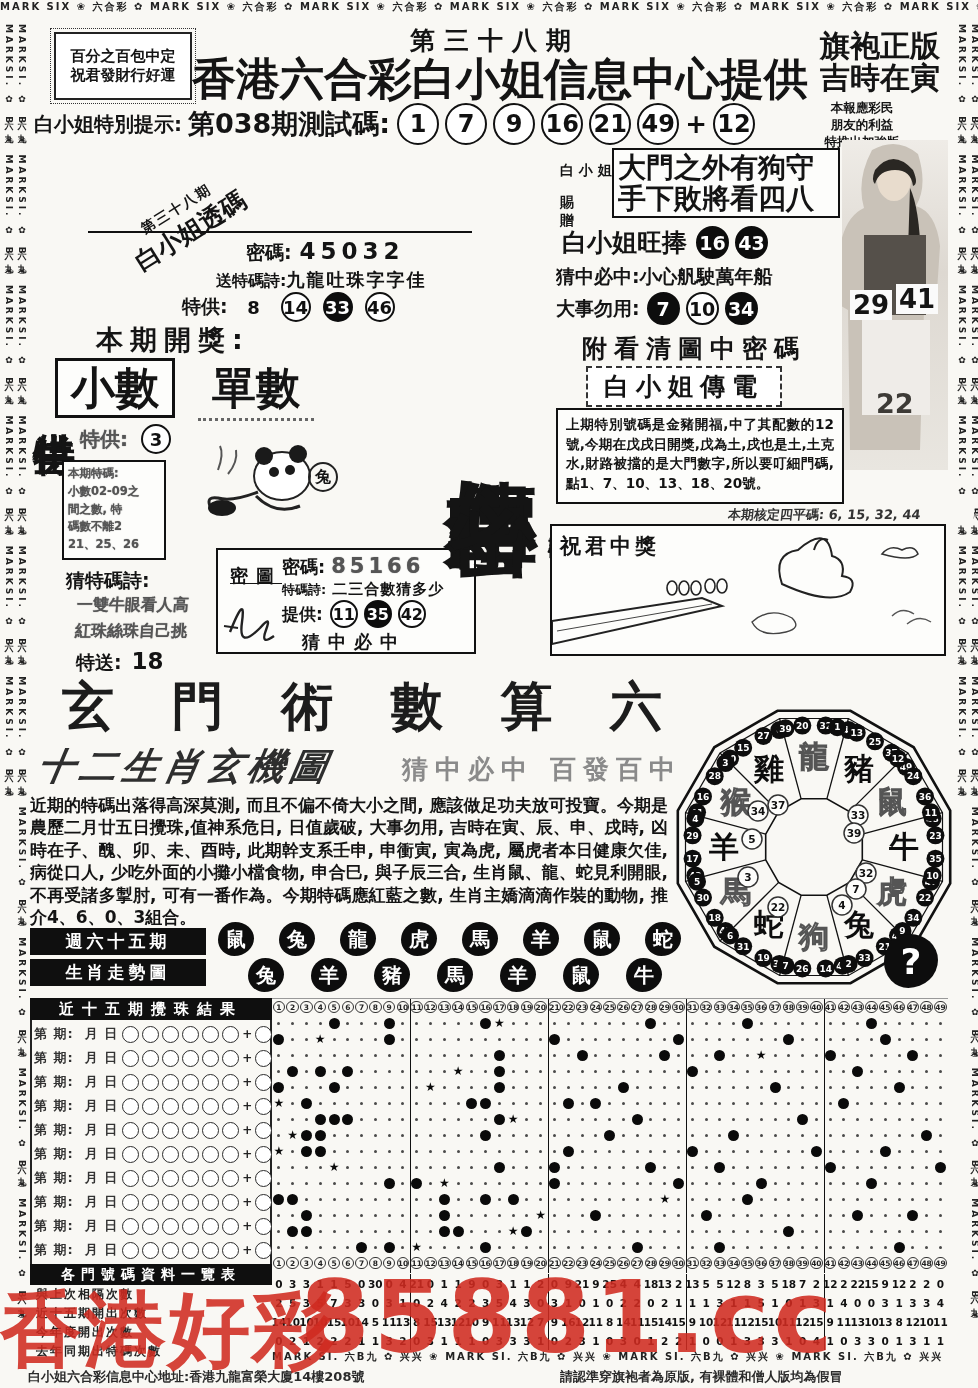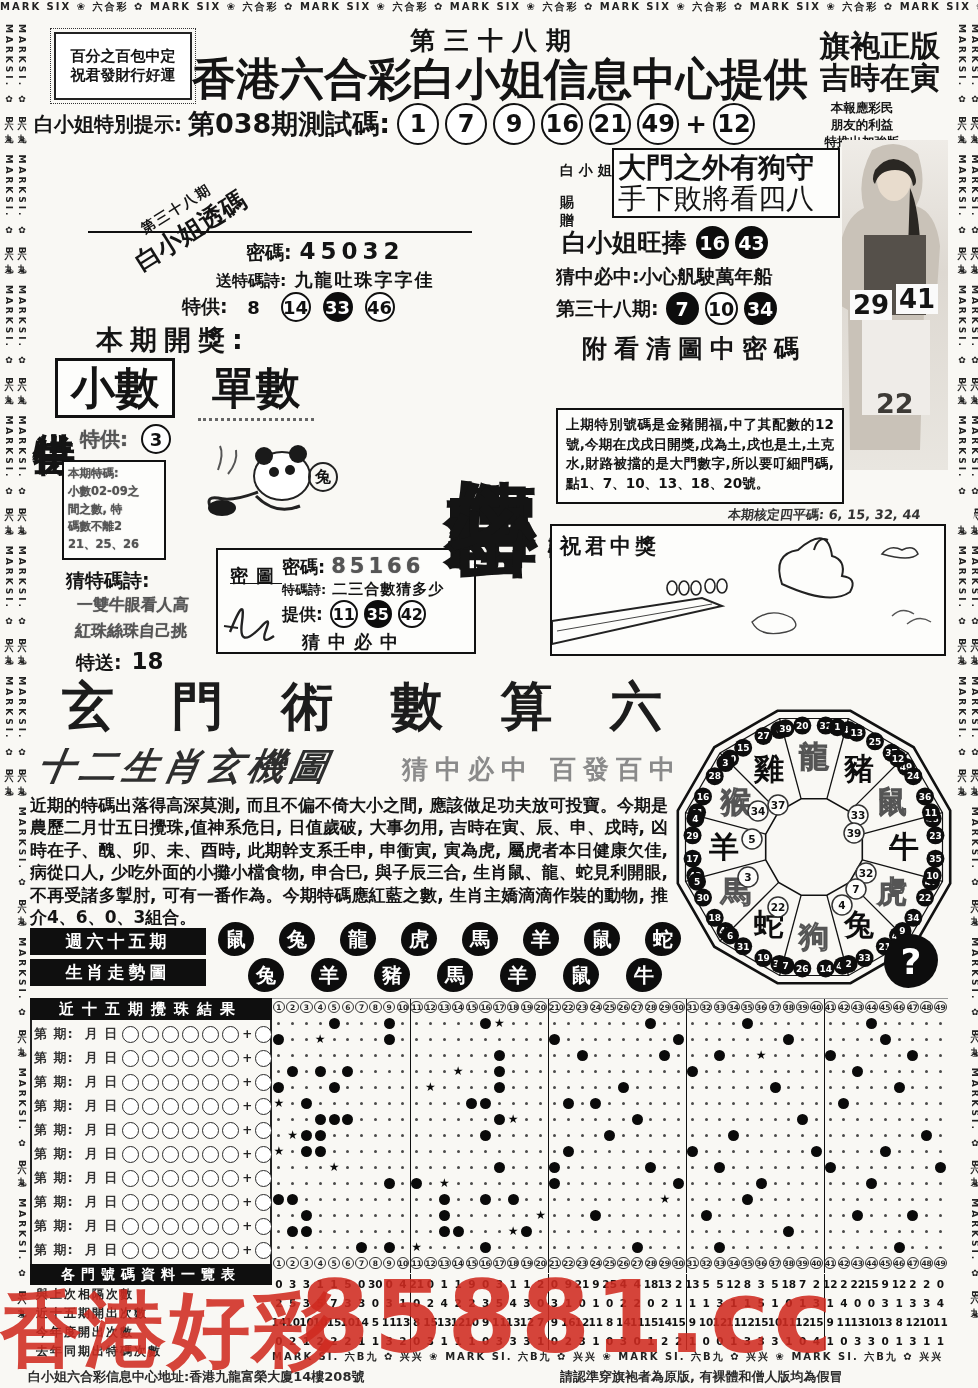--- a/index.html
+++ b/index.html
@@ -116,21 +116,21 @@
     <div style="font-size:25px;font-weight:700;font-family:'DejaVu Serif',serif;">白小姐透碼</div>
   </div>
 
   <div class="abs" style="left:246px;top:238px;display:flex;align-items:baseline;">
     <span style="font-size:19px;font-weight:700;">密碼:</span>
     <span style="font-size:23px;font-weight:700;letter-spacing:5px;margin-left:8px;">45032</span>
   </div>
 
   <div class="abs" style="left:216px;top:268px;display:flex;align-items:baseline;">
     <span style="font-size:16px;font-weight:700;">送特碼詩:</span>
-    <span style="font-size:18px;font-weight:700;margin-left:8px;letter-spacing:2px;">九龍吐珠字字佳</span>
+    <span style="font-size:18px;font-weight:700;letter-spacing:2px;">九龍吐珠字字佳</span>
   </div>
 
   <div class="abs" style="left:182px;top:292px;display:flex;align-items:center;">
     <span style="font-size:19px;font-weight:700;margin-right:8px;">特供:</span>
     <span style="display:flex;align-items:center;gap:6px;">
         <span class="nc plain s30">8</span>
         <span class="nc out s30">14</span>
         <span class="nc fill s30">33</span>
         <span class="nc out s30">46</span>
       </span>
@@ -214,44 +214,45 @@
   <div class="abs vt" style="left:436px;top:150px;height:516px;width:118px;font-size:92px;font-weight:700;font-family:'DejaVu Serif',serif;text-align:center;">白小姐傳密</div>
   <div class="abs vt" style="left:544px;top:520px;height:110px;font-size:22px;font-weight:700;">尋碼圖</div>
 
   <div class="abs" style="left:560px;top:162px;width:86px;">
     <div style="font-size:14px;font-weight:700;display:flex;justify-content:space-between;">白 小 姐</div>
     <div style="font-size:14px;font-weight:700;display:flex;justify-content:space-between;margin-top:14px;letter-spacing:26px;">賜  贈</div>
   </div>
 
   <div class="abs box" style="left:612px;top:148px;width:228px;height:70px;display:flex;flex-direction:column;justify-content:center;padding:0 4px;">
     <div style="font-size:28px;font-weight:800;line-height:1.12;white-space:nowrap;">大門之外有狗守</div>
-    <div style="font-size:28px;font-weight:400;line-height:1.12;white-space:nowrap;">手下敗將看四八</div>
+    <div style="font-size:28px;font-weight:700;line-height:1.12;white-space:nowrap;">手下敗將看四八</div>
   </div>
 
   <div class="abs" style="left:562px;top:226px;display:flex;align-items:center;">
     <span style="font-size:25px;font-weight:700;margin-right:6px;">白小姐旺捧</span>
     <span style="display:flex;align-items:center;">
         <span class="nc fill s32">16</span>
         <span class="nc fill s32">43</span>
       </span>
   </div>
 
   <div class="abs nowrap" style="left:556px;top:264px;width:290px;font-size:19px;font-weight:700;">猜中必中:小心舤駛萬年船</div>
 
   <div class="abs" style="left:556px;top:292px;display:flex;align-items:center;">
-    <span style="font-size:19px;font-weight:700;margin-right:4px;">第三十八期:</span>
+    <span style="font-size:19px;font-weight:700;margin-right:4px;">大事勿用:</span>
     <span style="display:flex;align-items:center;">
         <span class="nc fill s32">7</span>
         <span class="nc out s32">10</span>
         <span class="nc fill s32">34</span>
       </span>
   </div>
 
   <div class="abs" style="left:582px;top:332px;font-size:25px;font-weight:700;letter-spacing:7px;">附看清圖中密碼</div>
 
+  <div class="abs" style="left:586px;top:366px;border:2px dashed #333;padding:2px 16px;font-size:25px;font-weight:700;letter-spacing:7px;background:#fff;">白小姐傳電</div>
 
   <div class="abs box" style="left:556px;top:408px;width:288px;height:96px;border-width:2px;padding:5px 8px;font-size:13.6px;font-weight:700;line-height:1.45;text-align:justify;">上期特別號碼是金豬開福,中了其配數的12號,今期在戊戌日開獎,戊為土,戌也是土,土克水,財路被擋的是大門數字,所以要叮細門碼,點1、7、10、13、18、20號。</div>
 
   <div class="abs nowrap" style="left:728px;top:506px;width:246px;font-size:13px;font-weight:700;color:#333;transform:skewX(-6deg);z-index:3;background:#f9f8f4;">本期核定四平碼: 6, 15, 32, 44</div>
 
   <div class="abs box" style="left:550px;top:524px;width:396px;height:132px;border-width:2.5px;overflow:hidden;">
     <span class="abs" style="left:8px;top:6px;font-size:21px;font-weight:700;letter-spacing:4px;font-family:'DejaVu Serif',serif;">祝君中獎</span>
     <svg width="396" height="132" viewBox="0 0 396 132">
       <path d="M0 95 L150 72 L170 80 L0 118 Z" fill="none" stroke="#222" stroke-width="2"></path>
       <path d="M5 105 L160 78" stroke="#444" stroke-width="1"></path>

